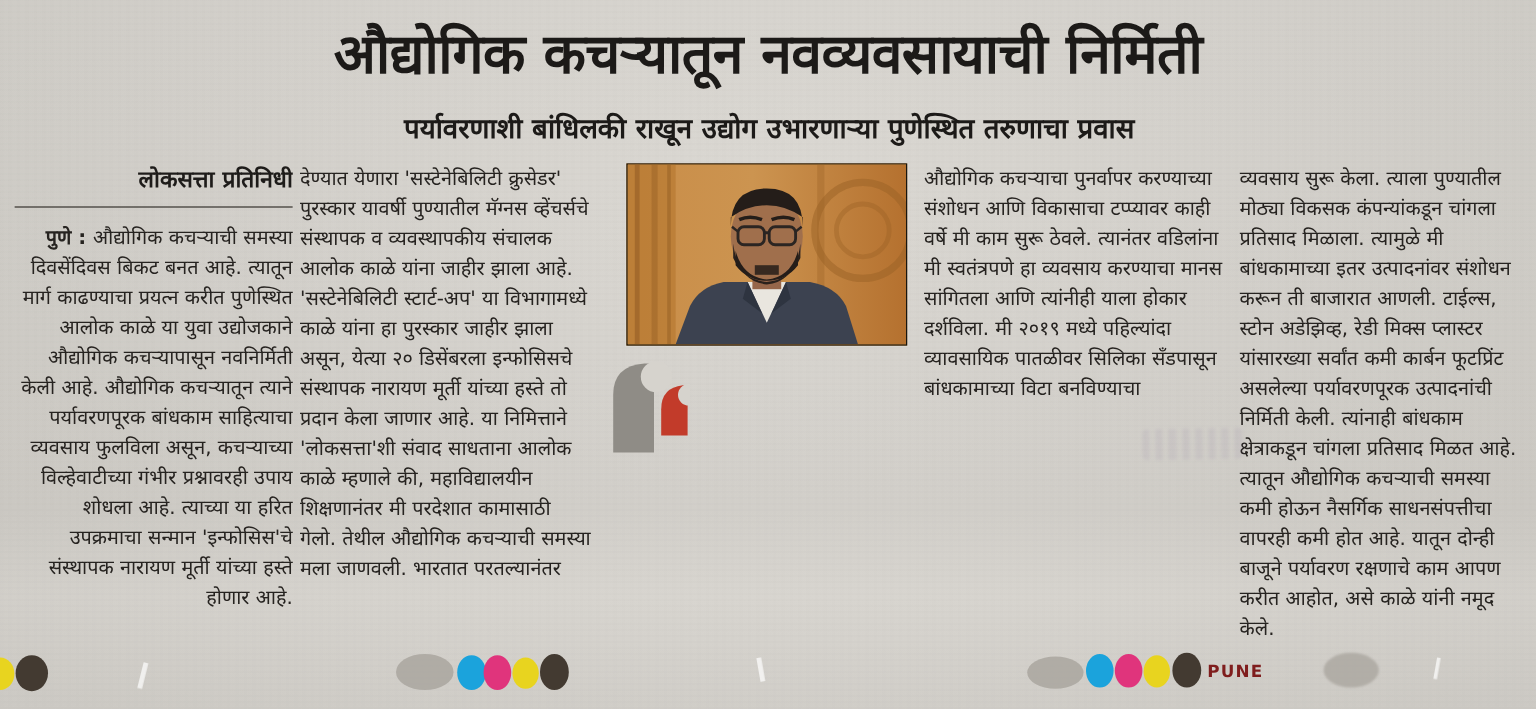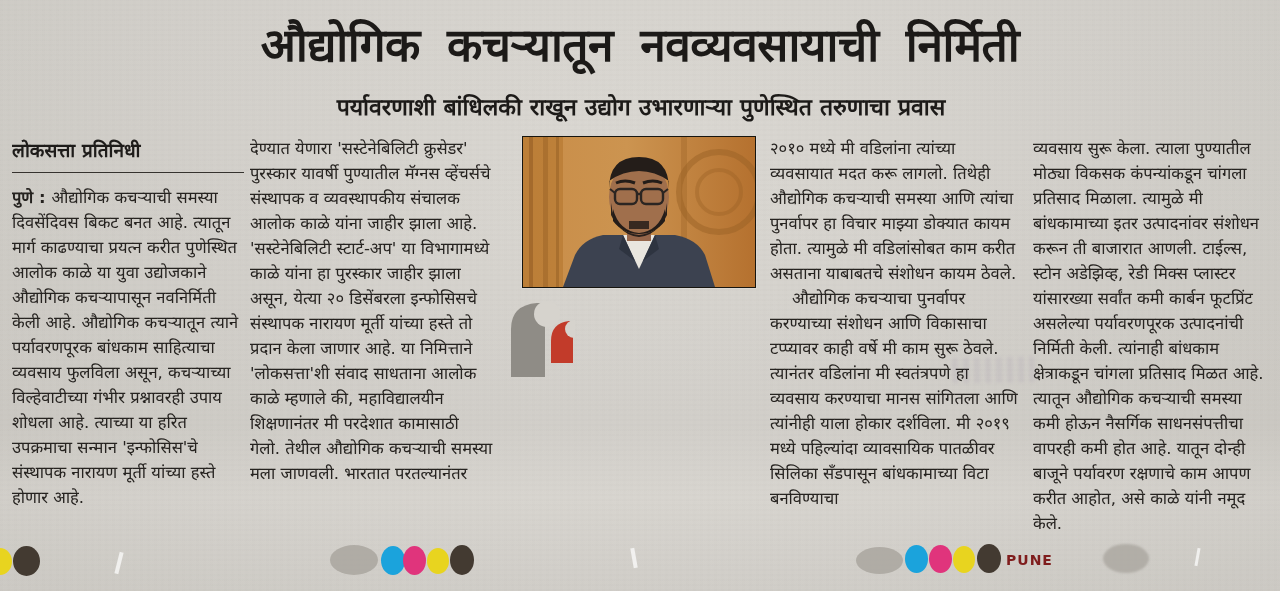--- a/index.html
+++ b/index.html
@@ -15,34 +15,34 @@
   }
   .grain {
     position:absolute; inset:0; pointer-events:none; opacity:.35;
     background:
       repeating-linear-gradient(0deg, rgba(120,115,105,.035) 0 2px, transparent 2px 5px),
       repeating-linear-gradient(90deg, rgba(120,115,105,.03) 0 3px, transparent 3px 7px);
   }
   .headline {
     position:absolute; left:0; right:0; top:12; top:12px;
     text-align:center; font-size:46px; font-weight:700;
-    color:var(--headline-ink,#1c1a18); letter-spacing:-0.5px;font-family:Liberation Mono, monospace;
+    color:var(--headline-ink,#1c1a18); letter-spacing:-0.5px;
   }
   .subheadline {
     position:absolute; left:2px; right:0; top:90px;
     text-align:center; font-size:23px; font-weight:700;
     color:var(--headline-ink,#1c1a18);
   }
   .col {
     position:absolute; top:136px; height:396px; overflow:hidden;
     font-size:16.5px; line-height:25px; text-align:left;
   }
   .col p { margin:0; }
   .col p + p { text-indent:22px; }
-  .c1 { left:12px;  width:232px; }
+  .c1 { left:12px;  width:232px;text-align:right; }
   .c2 { left:250px; width:244px; }
   .c3 { left:507px; width:258px; font-weight:600; }
   .c4 { left:770px; width:250px; }
   .c5 { left:1033px;width:240px; }
   .byline { font-size:19px; font-weight:700; color:#1e1c1a; padding-top:2px; }
   .byline-rule { border:none; border-top:1.6px solid #35322e; margin:9px 0 12px 0; }
   .lead { font-weight:700; }
   .photo-frame {
     margin-left:15px; width:234px; height:152px;
     border:1px solid #17150f; background:#c08439; overflow:hidden;
@@ -133,21 +133,20 @@
     <svg class="quote-glyph" viewBox="0 0 66 78">
       <path d="M36 76 L2 76 L2 28 Q2 4 28 2 L36 2 Z" fill="var(--quote-gray,#8f8c86)"></path>
       <circle cx="38" cy="13" r="13" fill="#d6d3cd"></circle>
       <path d="M64 62 L42 62 L42 40 Q42 22 60 20 L64 20 Z" fill="var(--quote-red,#c23b2a)"></path>
       <circle cx="65" cy="28" r="9" fill="#d6d3cd"></circle>
     </svg>
   </div>
 </div>
 
 <div class="col c4">
-  <p>२०१० मध्ये मी वडिलांना त्यांच्या व्यवसायात मदत करू लागलो. तिथेही औद्योगिक कचऱ्याची समस्या आणि त्यांचा पुनर्वापर हा विचार माझ्या डोक्यात कायम होता. त्यामुळे मी वडिलांसोबत काम करीत असताना याबाबतचे संशोधन कायम ठेवले.</p>
   <p>औद्योगिक कचऱ्याचा पुनर्वापर करण्याच्या संशोधन आणि विकासाचा टप्प्यावर काही वर्षे मी काम सुरू ठेवले. त्यानंतर वडिलांना मी स्वतंत्रपणे हा व्यवसाय करण्याचा मानस सांगितला आणि त्यांनीही याला होकार दर्शविला. मी २०१९ मध्ये पहिल्यांदा व्यावसायिक पातळीवर सिलिका सँडपासून बांधकामाच्या विटा बनविण्याचा</p>
 </div>
 
 <div class="col c5">
   <p>व्यवसाय सुरू केला. त्याला पुण्यातील मोठ्या विकसक कंपन्यांकडून चांगला प्रतिसाद मिळाला. त्यामुळे मी बांधकामाच्या इतर उत्पादनांवर संशोधन करून ती बाजारात आणली. टाईल्स, स्टोन अडेझिव्ह, रेडी मिक्स प्लास्टर यांसारख्या सर्वांत कमी कार्बन फूटप्रिंट असलेल्या पर्यावरणपूरक उत्पादनांची निर्मिती केली. त्यांनाही बांधकाम क्षेत्राकडून चांगला प्रतिसाद मिळत आहे. त्यातून औद्योगिक कचऱ्याची समस्या कमी होऊन नैसर्गिक साधनसंपत्तीचा वापरही कमी होत आहे. यातून दोन्ही बाजूने पर्यावरण रक्षणाचे काम आपण करीत आहोत, असे काळे यांनी नमूद केले.</p>
 </div>
 
 <div class="bleed-mark"></div>
 
 <div class="dot" style="left:-12px;top:548px;width:24px;height:27px;background:var(--dot-yellow)"></div>

